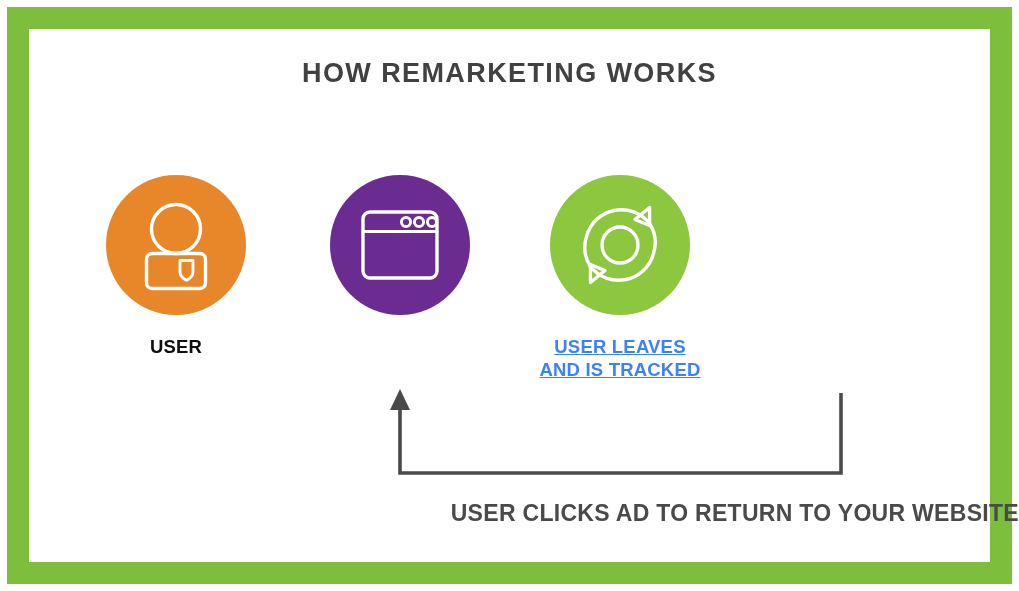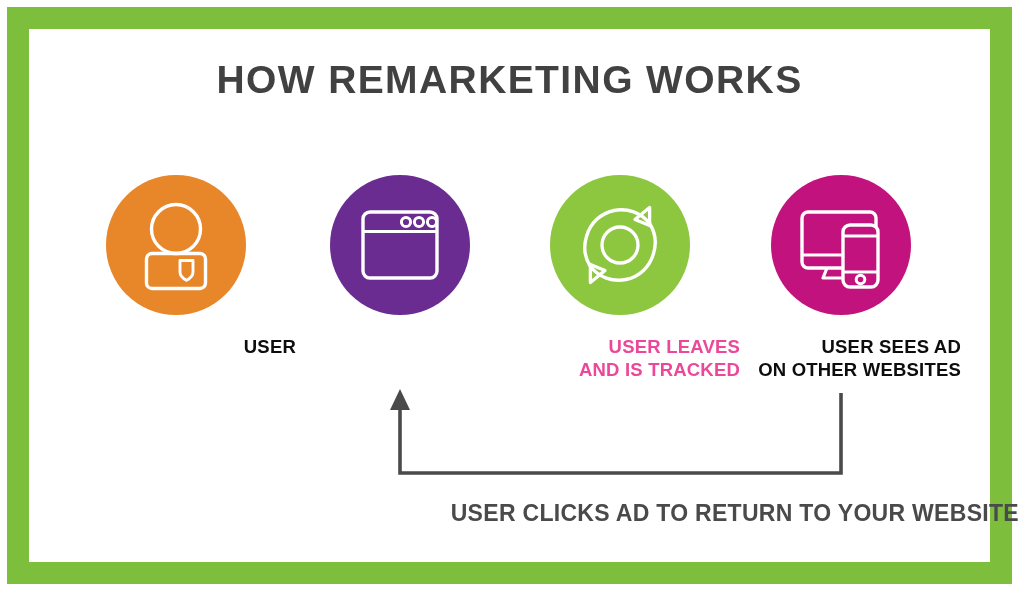--- a/index.html
+++ b/index.html
@@ -37,21 +37,21 @@
     top: 0;
     width: 1019px;
     height: 591px;
   }
   #title {
     position: absolute;
     left: 0;
     top: 58px;
     width: 1019px;
     text-align: center;
-    font-size: 39px;
+    font-size: 27px;
     font-weight: bold;
     letter-spacing: 1.4px;
     color: #414141;
     font-family: "Liberation Sans", sans-serif;
     white-space: nowrap;
   }
   .step {
     position: absolute;
     top: 175px;
     width: 240px;
@@ -74,21 +74,20 @@
   }
   .step-label {
     margin-top: 20px;
     font-size: 18.5px;
     font-weight: bold;
     line-height: 23px;
     letter-spacing: 0.2px;
     color: #0d0d0d;
     white-space: pre-line;
     font-family: "Liberation Sans", sans-serif;
-    text-align: right;
   }
   #connector {
     position: absolute;
     left: 0;
     top: 0;
     width: 1019px;
     height: 591px;
     pointer-events: none;
   }
   #caption {
@@ -142,42 +141,24 @@
     <div class="step" style="left:620px">
       <div class="circle" style="background:#8DC63F">
         <svg viewBox="0 0 140 140">
           <circle cx="70" cy="70" r="18" fill="none" stroke="#FFFFFF" stroke-width="3.3"></circle>
           <path d="M99.6 48.5 A36 36 0 0 0 36.5 61.5 A36 36 0 0 0 40.4 91.5" fill="none" stroke="#FFFFFF" stroke-width="3.4" stroke-linecap="butt"></path>
           <path d="M40.4 91.5 A36 36 0 0 0 103.5 78.5 A36 36 0 0 0 99.6 48.5" fill="none" stroke="#FFFFFF" stroke-width="3.4" stroke-linecap="butt"></path>
           <path d="M99.6 32.5 L99.6 50.5 L85 44.5 Z" fill="none" stroke="#FFFFFF" stroke-width="3.3" stroke-linejoin="round"></path>
           <path d="M40.4 107.5 L40.4 89.5 L55 95.5 Z" fill="none" stroke="#FFFFFF" stroke-width="3.3" stroke-linejoin="round"></path>
         </svg>
       </div>
-      <div class="step-label" style="color: #ec4899;">USER LEAVES
+      <div class="step-label" style="color: #3b82f6; text-decoration: underline;">USER LEAVES
 AND IS TRACKED</div>
     </div>
 
-    <div class="step" style="left:841px">
-      <div class="circle" style="background:#C2127E">
-        <svg viewBox="0 0 140 140">
-
-          <path d="M37 37 h62 a6 6 0 0 1 6 6 v44 a6 6 0 0 1 -6 6 h-62 a6 6 0 0 1 -6 -6 v-44 a6 6 0 0 1 6 -6 z" fill="none" stroke="#FFFFFF" stroke-width="3.4" stroke-linejoin="round"></path>
-          <line x1="31" y1="80" x2="105" y2="80" stroke="#FFFFFF" stroke-width="3.1"></line>
-
-          <path d="M56 93 l-4 10 h30 l-4 -10" fill="none" stroke="#FFFFFF" stroke-width="3.2" stroke-linejoin="round"></path>
-
-          <rect x="72" y="50" width="35" height="62" rx="7" ry="7" fill="#C2127E" stroke="#FFFFFF" stroke-width="3.4"></rect>
-          <line x1="72" y1="61" x2="107" y2="61" stroke="#FFFFFF" stroke-width="3"></line>
-          <line x1="72" y1="97" x2="107" y2="97" stroke="#FFFFFF" stroke-width="3"></line>
-          <circle cx="89.5" cy="104.5" r="4.3" fill="none" stroke="#FFFFFF" stroke-width="3"></circle>
-        </svg>
-      </div>
-      <div class="step-label" style="color: rgb(13, 13, 13);">USER SEES AD
-ON OTHER WEBSITES</div>
-    </div>
 
     <svg id="connector" viewBox="0 0 1019 591">
       <path d="M841 393 L841 473 L400 473 L400 404" fill="none" stroke="#4A4A4A" stroke-width="3.6" stroke-linejoin="miter" stroke-linecap="butt"></path>
       <path d="M400 389 L410 410 L390 410 Z" fill="#4A4A4A"></path>
     </svg>
 
     <div id="caption" style="color: rgb(74, 74, 74);">USER CLICKS AD TO RETURN TO YOUR WEBSITE</div>
 
   </div>
 </div>

